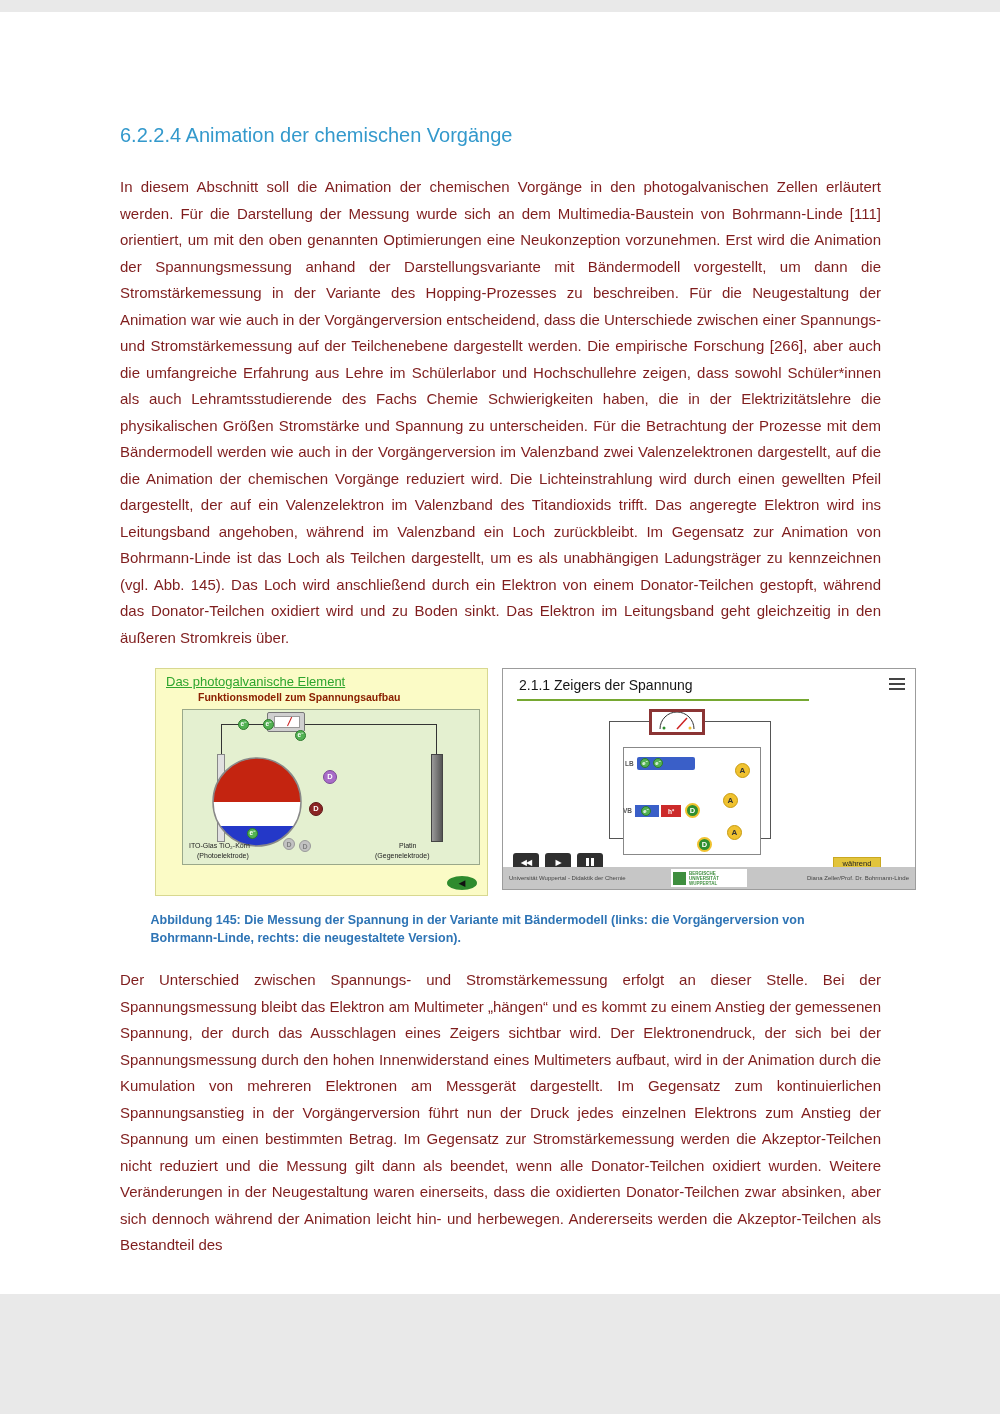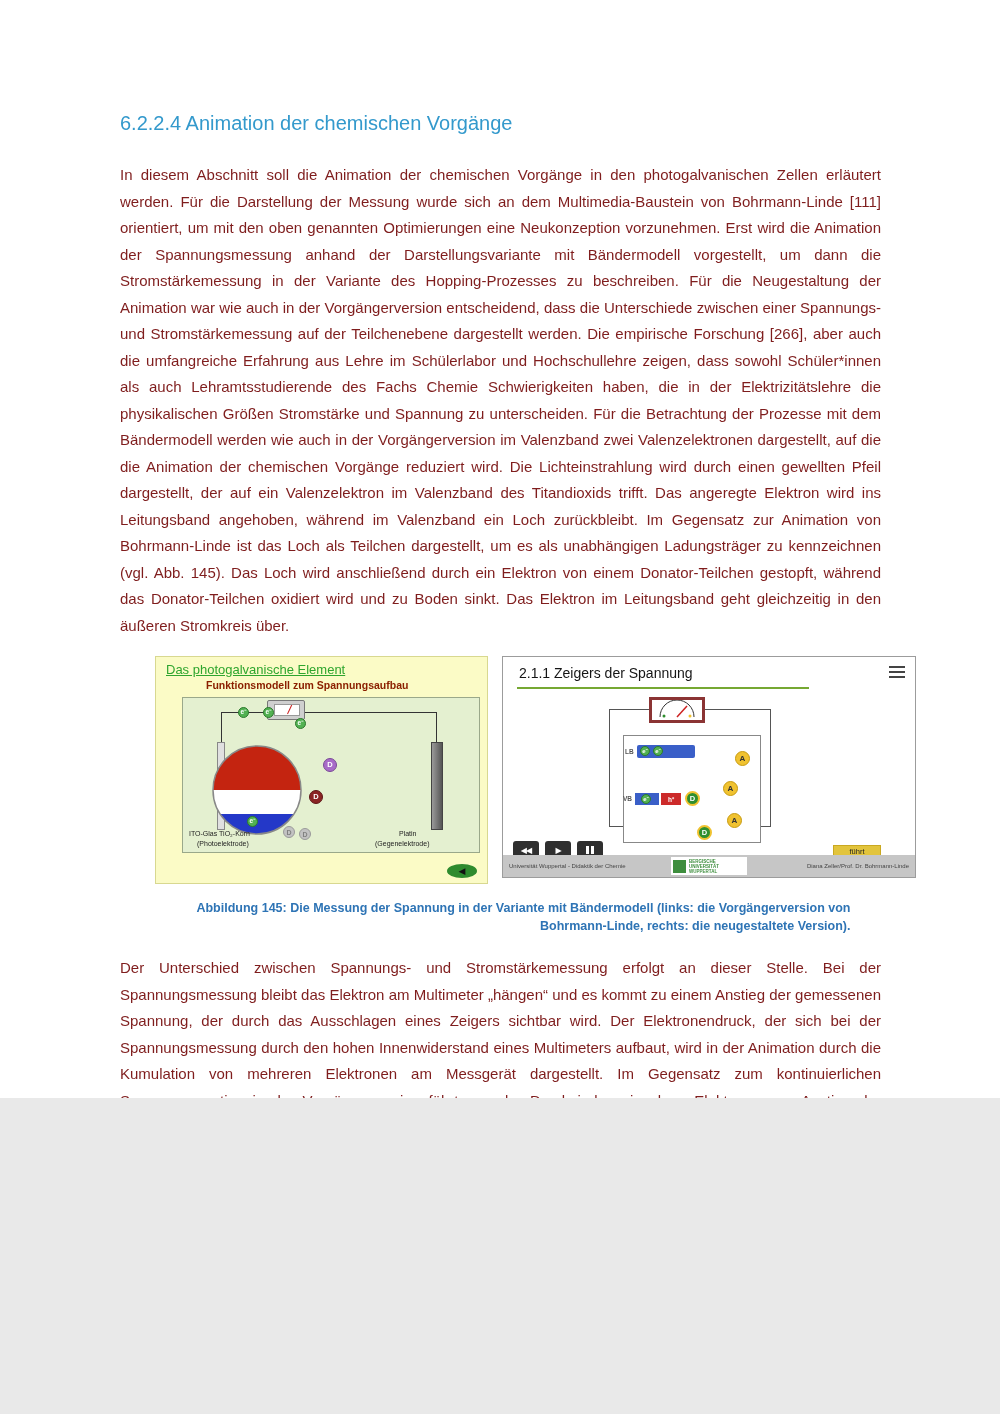--- a/index.html
+++ b/index.html
@@ -1,38 +1,38 @@
 <!DOCTYPE html>
 <html><head>
 <meta charset="utf-8">
 <style>
   * { box-sizing: border-box; }
   html,body { margin:0; padding:0; background:#e9e9e9; }
   .page {
-    position:relative; width:1000px; height:1098px; margin:0 auto;
+    position:relative; width:1000px; height:1282px; margin:12px auto;
     background:#ffffff; font-family:"Liberation Sans", sans-serif; overflow:hidden;
   }
   .content { position:absolute; left:120px; top:112px; width:761px; }
 
   .heading { font-size:20px; font-weight:400; color:#3399CC; margin:0 0 27px 0; }
   .body-text { font-size:15px; line-height:26.5px; text-align:justify; color:#7f1d1d; margin:0; }
   .body-text.first { margin-bottom:17px; }
 
   .figure-row { display:flex; gap:14px; margin:16px 0 15px 0;padding-left:35px; }
 
   .caption {
-    font-size:12.5px; font-weight:bold; color:#2E74B5; text-align:right;
+    font-size:12.5px; font-weight:bold; color:#2E74B5; text-align:left;
     line-height:18px; margin:0 auto 20px auto; max-width:700px;
   }
   .page-num { position:absolute; left:0; right:0; top:1326px; text-align:center; font-size:14.5px; color:#141414; }
 
   
   .figL { position:relative; width:333px; height:228px; background:#FBFBC6; border:1px solid #d8d890; flex:0 0 auto; }
   .figL-title { position:absolute; left:10px; top:5px; font-size:13px; color:#2EA52E; text-decoration:underline; }
-  .figL-sub { position:absolute; left:50px; top:22px; font-size:10.5px; font-weight:bold; color:#8B2000; }
+  .figL-sub { position:absolute; left:42px; top:22px; font-size:10.5px; font-weight:bold; color:#8B2000; }
   .figL-panel { position:absolute; left:26px; top:40px; width:298px; height:156px; background:#E4F0D0; border:1px solid #9aa88a; }
   .wire { position:absolute; background:#333; }
   .wire-h  { left:38px; top:14px; width:216px; height:1px; }
   .wire-vl { left:38px; top:14px; width:1px; height:30px; }
   .wire-vr { left:253px; top:14px; width:1px; height:30px; }
   .meterL { position:absolute; left:84px; top:2px; width:38px; height:20px; background:#cfcfcf; border:1px solid #777; border-radius:2px; }
   .meterL-dial { position:absolute; left:6px; top:3px; width:26px; height:12px; background:#fff; border:1px solid #999; overflow:hidden; }
   .meterL-needle { position:absolute; left:12px; bottom:1px; width:1px; height:10px; background:#c22; transform:rotate(25deg); transform-origin:bottom; }
   .elecL { position:absolute; left:34px; top:44px; width:8px; height:88px; background:#e0e0e0; border:1px solid #888; }
   .elecR { position:absolute; left:248px; top:44px; width:12px; height:88px; background:linear-gradient(90deg,#9a9a9a,#555); border:1px solid #444; }
@@ -195,21 +195,21 @@
         <div class="pbtn" style="left:42px;">
           <span class="tri">▶</span>
         </div>
         <div class="pbtn" style="left:74px;">
           <span class="pause-bars">
               <i></i>
               <i></i>
             </span>
         </div>
 
-        <div class="backbtn">führt</div>
+        <div class="backbtn">während</div>
 
         <div class="figR-footer">
           <div class="foot-txt foot-l">Universität Wuppertal - Didaktik der Chemie</div>
           <div class="logo">
             <span class="logo-sq"></span>
             <span class="logo-txt">
               <span>BERGISCHE</span><br>
               <span>UNIVERSITÄT</span><br>
               <span>WUPPERTAL</span>
             </span>

